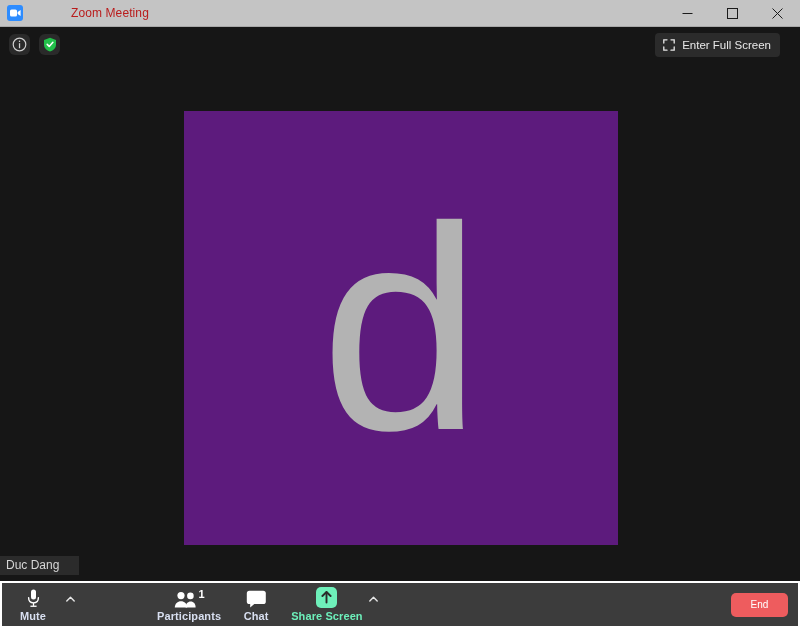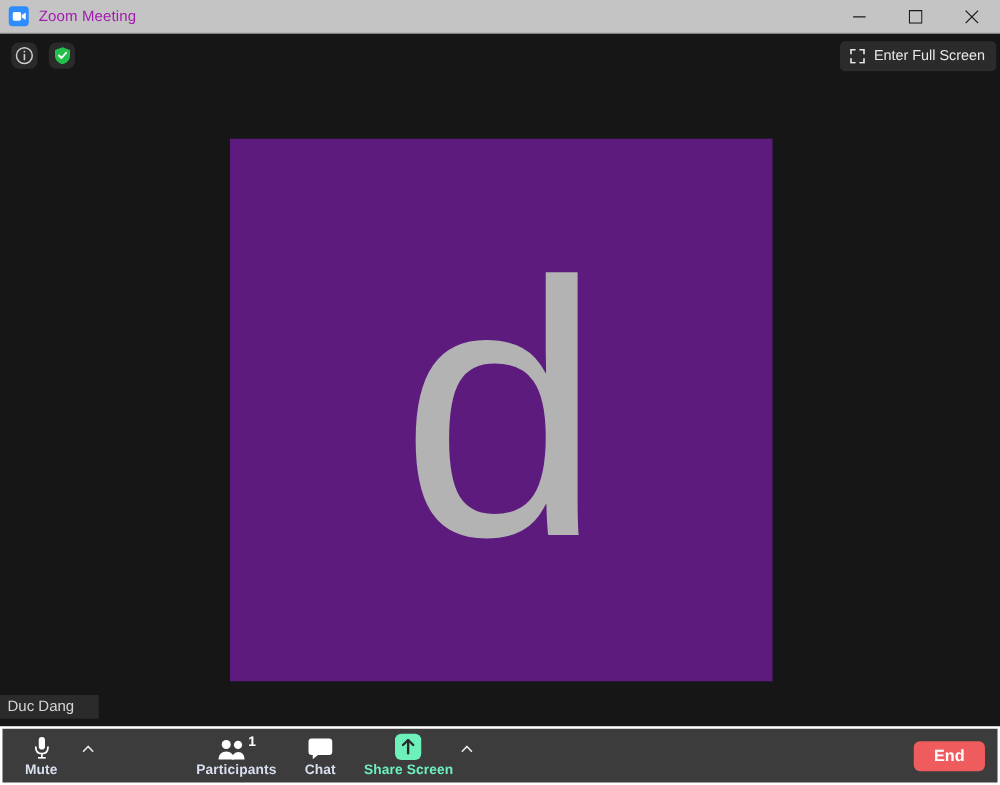--- a/index.html
+++ b/index.html
@@ -43,23 +43,24 @@
     background: #2d8cff;
     border-radius: 3px;
     display: flex;
     align-items: center;
     justify-content: center;
     flex: none;
   }
   .tb-icon svg { display: block; }
   .tb-title {
     font-size: 12px;
-    color: #a21caf;
+    color: #b91c1c;
     letter-spacing: 0.1px;
     white-space: nowrap;
+    margin-left: 40px;
   }
   .tb-spacer { flex: 1 1 auto; }
   .tb-btns { display: flex; height: 27px; }
   .tb-btn {
     width: 45px;
     height: 27px;
     display: flex;
     align-items: center;
     justify-content: center;
     color: #1b1b1b;
@@ -97,21 +98,21 @@
     height: 21px;
     border-radius: 6px;
     background: #2a2a2a;
     display: flex;
     align-items: center;
     justify-content: center;
   }
 
   .fullscreen-btn {
     position: absolute;
-    right: 3px; top: 6px;
+    right: 20px; top: 6px;
     height: 24px;
     padding: 0 9px 0 8px;
     border-radius: 4px;
     background: #2b2b2b;
     display: flex;
     align-items: center;
     gap: 7px;
     color: #e8e8e8;
     font-size: 11.5px;
     white-space: nowrap;
@@ -229,22 +230,22 @@
 
   .spacer-flex { flex: 1 1 auto; }
 
   .end-btn {
     margin-right: 10px;
     width: 57px;
     height: 24px;
     border-radius: 5px;
     background: #ee5c5e;
     color: #ffffff;
-    font-size: 13px;
-    font-weight: bold;
+    font-size: 10px;
+    font-weight: normal;
     display: flex;
     align-items: center;
     justify-content: center;
     flex: none;
   }
 
   .gap-a { width: 76px; }
 </style>
 </head>
 <body>

